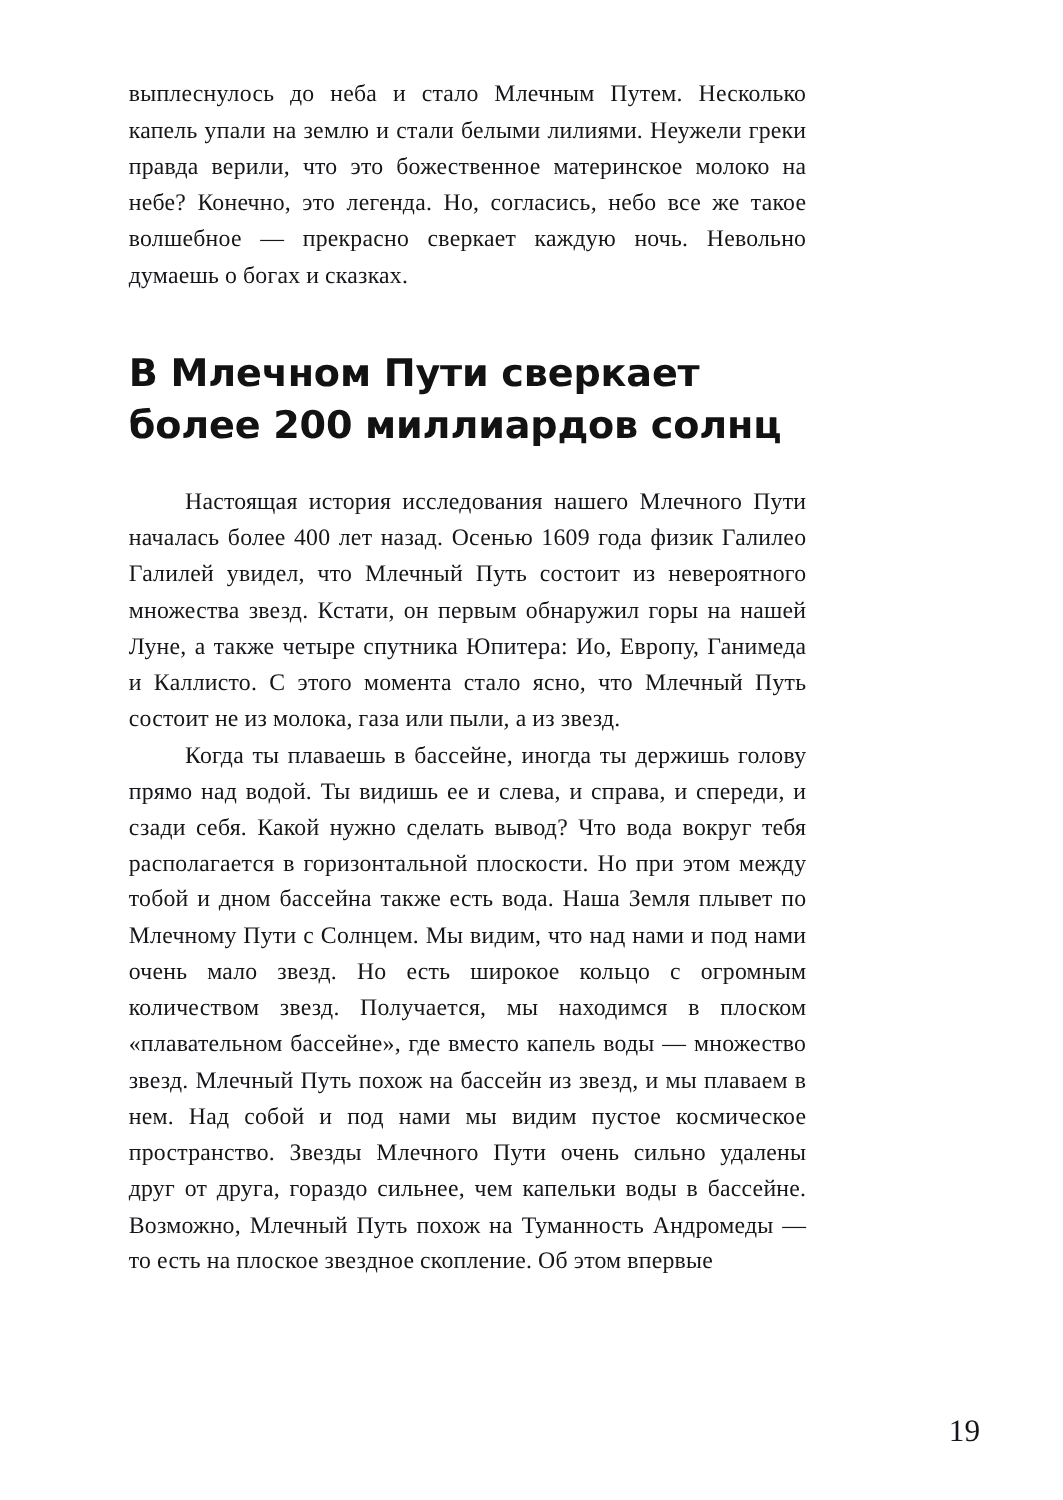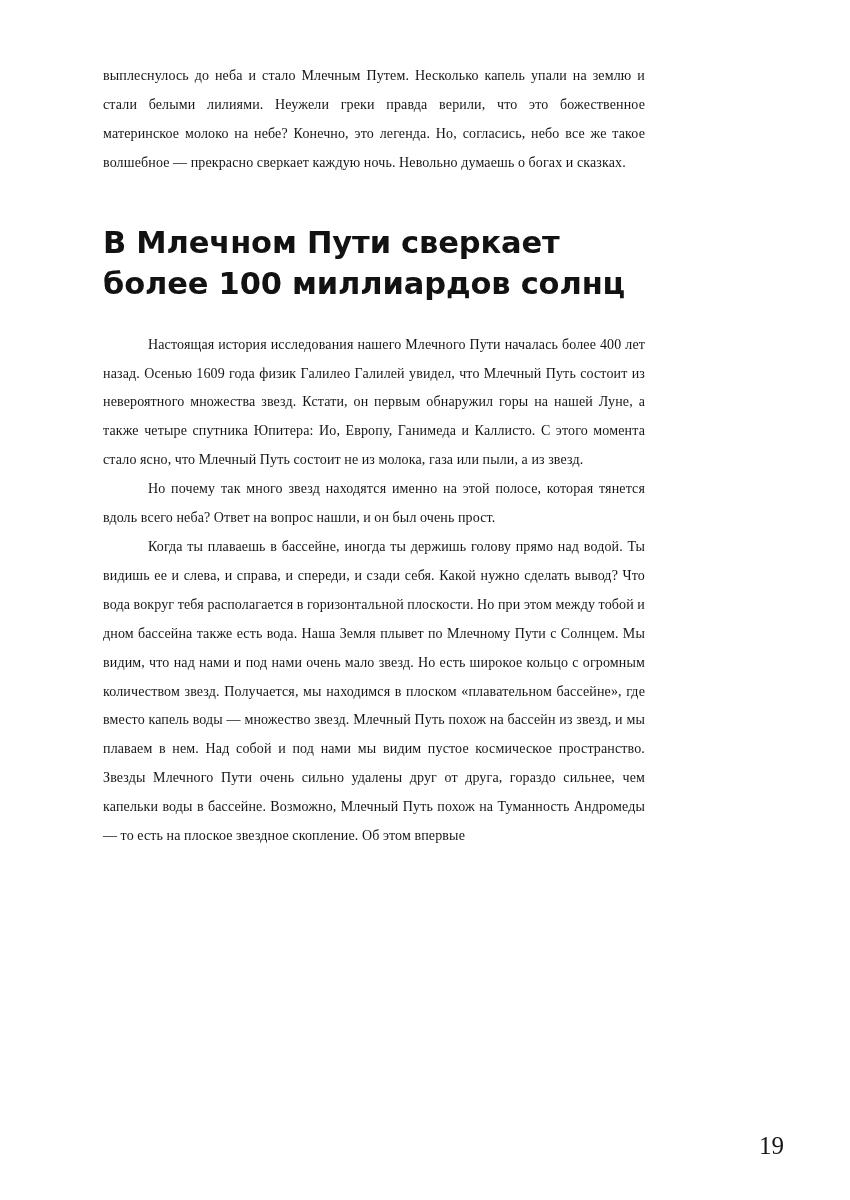--- a/index.html
+++ b/index.html
@@ -26,21 +26,21 @@
 
   .text-column {
     position: absolute;
     left: 103px;
     top: 62px;
     width: 542px;
   }
 
   .body-para {
     font-family: "Liberation Serif", "DejaVu Serif", serif;
-    font-size: 14px;
+    font-size: 19px;
     line-height: 28.9px;
     text-align: justify;
     text-align-last: left;
     color: #16161a;
     margin: 0;
     letter-spacing: 0.01em;
     word-spacing: -0.012em;
     -webkit-font-smoothing: antialiased;
   }
 
@@ -80,27 +80,26 @@
 <body>
 
 <div class="page">
 
   <div class="text-column">
 
     <p class="body-para para-gap-lead">выплеснулось до неба и стало Млечным Путем. Несколько капель упали на землю и стали белыми лилиями. Неужели греки правда верили, что это божественное материнское молоко на небе? Конечно, это легенда. Но, согласись, небо все же такое волшебное — прекрасно сверкает каждую ночь. Невольно думаешь о богах и сказках.</p>
 
     <div class="spacer-before-heading"></div>
 
-    <h2 class="section-heading">В Млечном Пути сверкает более 100 миллиардов солнц</h2>
+    <h2 class="section-heading">В Млечном Пути сверкает более 200 миллиардов солнц</h2>
 
     <div class="spacer-after-heading"></div>
 
     <p class="body-para indented">Настоящая история исследования нашего Млечного Пути началась более 400 лет назад. Осенью 1609 года физик Галилео Галилей увидел, что Млечный Путь состоит из невероятного множества звезд. Кстати, он первым обнаружил горы на нашей Луне, а также четыре спутника Юпитера: Ио, Европу, Ганимеда и Каллисто. С этого момента стало ясно, что Млечный Путь состоит не из молока, газа или пыли, а из звезд.</p>
 
-    <p class="body-para indented">Но почему так много звезд находятся именно на этой полосе, которая тянется вдоль всего неба? Ответ на вопрос нашли, и он был очень прост.</p>
 
     <p class="body-para indented">Когда ты плаваешь в бассейне, иногда ты держишь голову прямо над водой. Ты видишь ее и слева, и справа, и спереди, и сзади себя. Какой нужно сделать вывод? Что вода вокруг тебя располагается в горизонтальной плоскости. Но при этом между тобой и дном бассейна также есть вода. Наша Земля плывет по Млечному Пути с Солнцем. Мы видим, что над нами и под нами очень мало звезд. Но есть широкое кольцо с огромным количеством звезд. Получается, мы находимся в плоском «плавательном бассейне», где вместо капель воды — множество звезд. Млечный Путь похож на бассейн из звезд, и мы плаваем в нем. Над собой и под нами мы видим пустое космическое пространство. Звезды Млечного Пути очень сильно удалены друг от друга, гораздо сильнее, чем капельки воды в бассейне. Возможно, Млечный Путь похож на Туманность Андромеды — то есть на плоское звездное скопление. Об этом впервые</p>
 
   </div>
 
   <div class="page-number">19</div>
 
 </div>
 
 </body></html>

